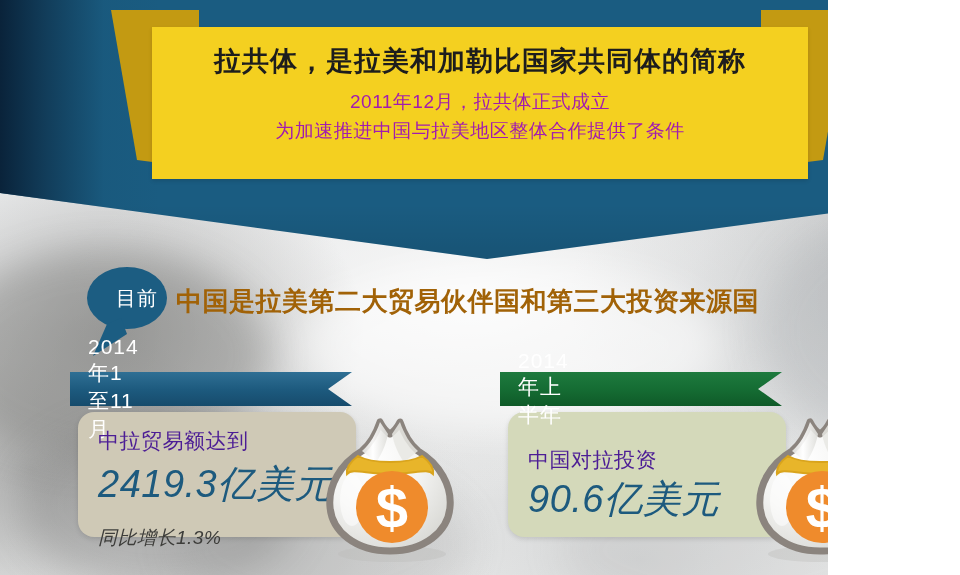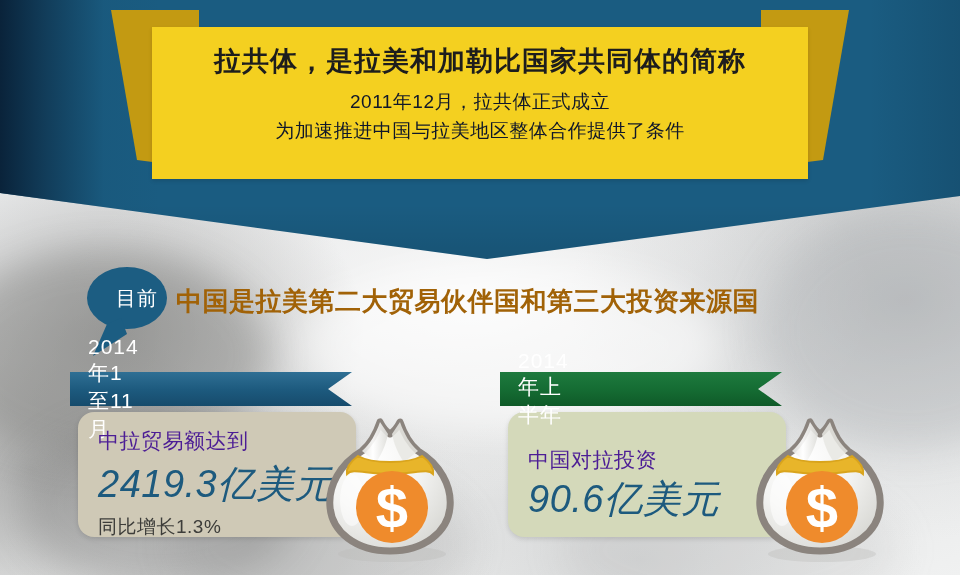--- a/index.html
+++ b/index.html
@@ -7,21 +7,21 @@
     margin: 0;
     padding: 0;
     background: #ffffff;
   }
   body {
     font-family: "Liberation Sans", "DejaVu Sans", sans-serif;
   }
 
   #stage {
     position: relative;
-    width: 960px;
+    width: 828px;
     height: 575px;
     overflow: hidden;
     background: #e9eaea;
   }
 
   
   .bg-base {
     position: absolute;
     left: 0; top: 0;
     width: 960px; height: 575px;
@@ -106,21 +106,21 @@
     font-size: 27px;
     font-weight: 700;
     color: #1d1d1d;
     letter-spacing: 1px;
     line-height: 1.1;
   }
   .ribbon-sub {
     margin: 0;
     padding-top: 11px;
     font-size: 19px;
-    color: #0f172a;
+    color: #a21caf;
     line-height: 1.45;
     letter-spacing: 0.5px;
   }
 
   
   .bubble {
     position: absolute;
     left: 87px; top: 267px;
     width: 80px; height: 62px;
     background: #1c5d82;
@@ -206,21 +206,21 @@
   }
   .card-line-bot {
     font-size: 19px;
     color: #3d3d3a;
     letter-spacing: 0.5px;
     white-space: nowrap;
   }
   .left-text  { top: 55px; }
   .right-text { top: 74px; }
   .left-text .card-line-big  { margin-top: 4px; }
-  .left-text .card-line-bot  { margin-top: 4px; }
+  .left-text .card-line-bot  { margin-top: 15px; font-style: italic; }
   .right-text .card-line-big { margin-top: 0; }
 
   
   .bag { position: absolute; }
   .bag-left  { left: 318px; top: 404px; }
   .bag-right { left: 748px; top: 404px; }
 </style>
 </head>
 <body>
 

